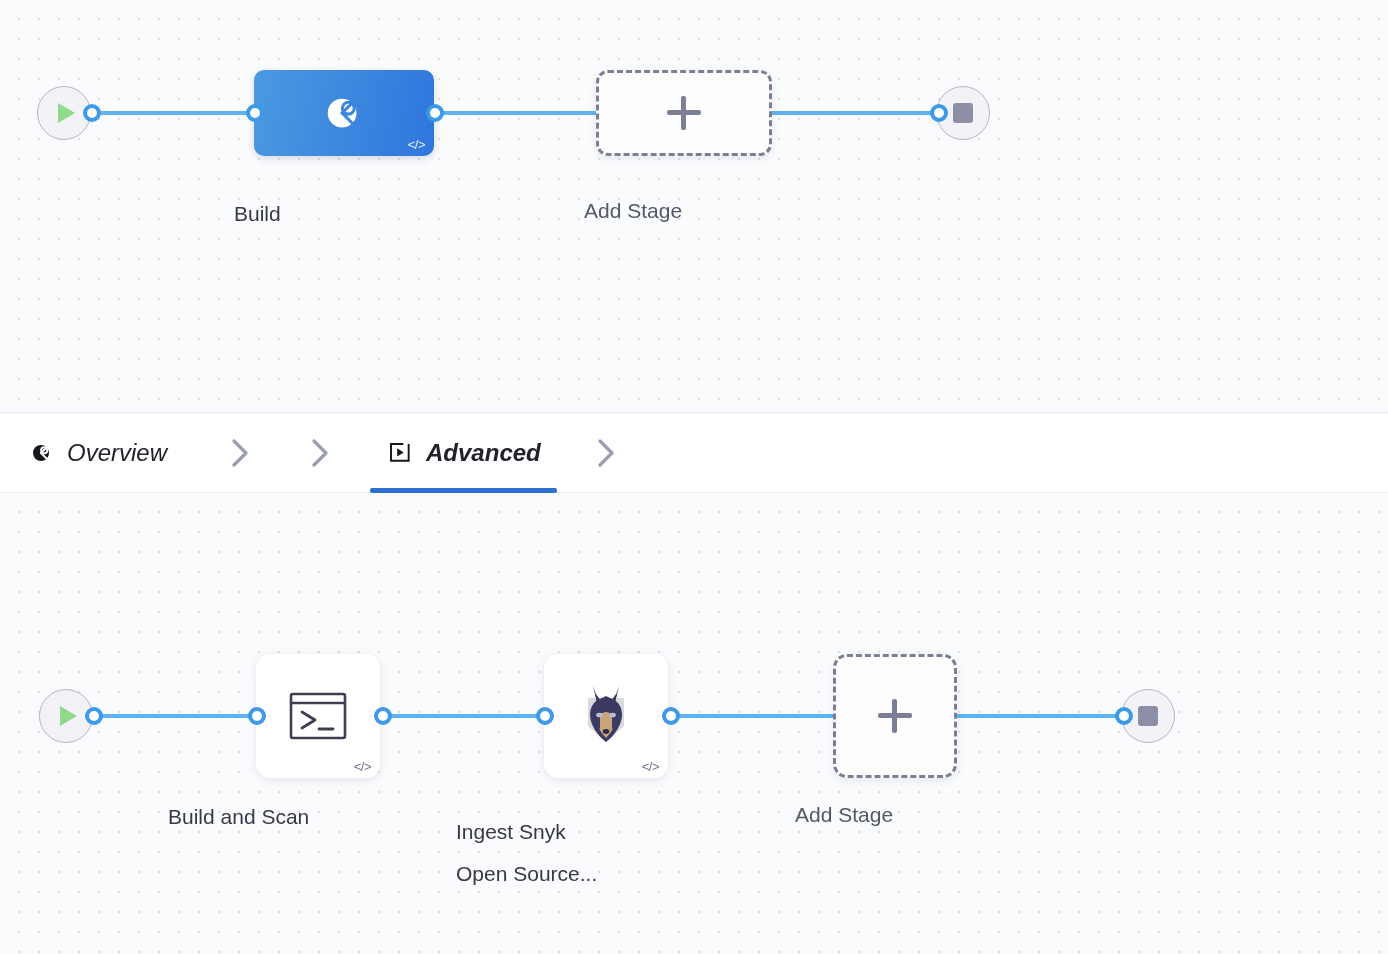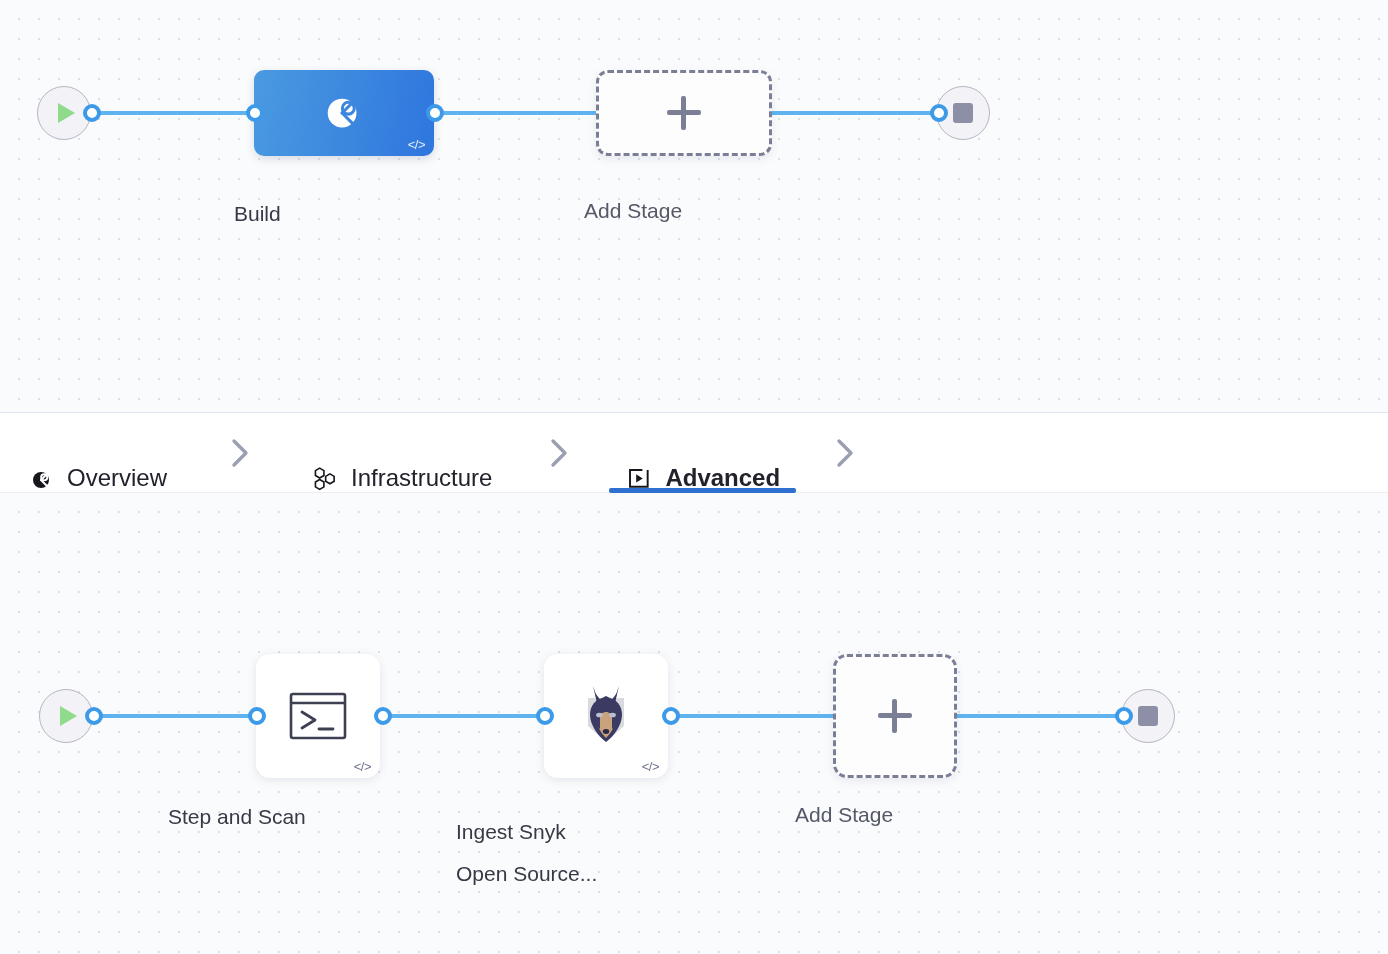--- a/index.html
+++ b/index.html
@@ -155,25 +155,26 @@
     background: #ffffff;
     border-top: 1px solid #e1e3ec;
     border-bottom: 1px solid #eceef4;
     box-sizing: border-box;
     display: flex;
     align-items: center;
     z-index: 20;
   }
   .tab {
     display: flex;
-    align-items: flex-end;
+    align-items: center;
     gap: 13px;
     height: 100%;
     position: relative;
     box-sizing: border-box;
+    font-style: italic;
   }
   .tab-label {
     font-size: 24px;
     color: #22222c;
     white-space: nowrap;
   }
   .tab-active .tab-label { font-weight: bold; }
   .tab-active::after {
     content: "";
     position: absolute;
@@ -242,30 +243,20 @@
     </span>
     <span class="tab-label">Overview</span>
   </div>
 
   <div class="chev" style="margin-left:60px;">
     <svg width="26" height="34" viewBox="0 0 26 34">
         <path d="M7 5 L19 17 L7 29" fill="none" stroke="#9b9fb2" stroke-width="3.4" stroke-linecap="round" stroke-linejoin="round"></path>
       </svg>
   </div>
 
-  <div class="tab" style="margin-left:58px;">
-    <span class="tab-icon">
-      <svg width="27" height="27" viewBox="0 0 28 28">
-        <path d="M9 3.2 L13.4 5.8 L13.4 10.9 L9 13.5 L4.6 10.9 L4.6 5.8 Z" fill="none" stroke="#16161d" stroke-width="1.7"></path>
-        <path d="M9 15 L13.4 17.6 L13.4 22.7 L9 25.3 L4.6 22.7 L4.6 17.6 Z" fill="none" stroke="#16161d" stroke-width="1.7"></path>
-        <path d="M19.6 9.2 L24 11.8 L24 16.9 L19.6 19.5 L15.2 16.9 L15.2 11.8 Z" fill="none" stroke="#16161d" stroke-width="1.7"></path>
-      </svg>
-    </span>
-    <span class="tab-label">Infrastructure</span>
-  </div>
 
   <div class="chev" style="margin-left:54px;">
     <svg width="26" height="34" viewBox="0 0 26 34">
         <path d="M7 5 L19 17 L7 29" fill="none" stroke="#9b9fb2" stroke-width="3.4" stroke-linecap="round" stroke-linejoin="round"></path>
       </svg>
   </div>
 
   <div class="tab tab-active" style="margin-left:37px; padding:0 16px;">
     <span class="tab-icon">
       <svg width="27" height="27" viewBox="0 0 28 28">
@@ -328,17 +319,17 @@
 
   <div class="node node-add node-add-step" style="left:833px; top:161px;">
     <div class="plus"></div>
   </div>
 
   <div class="endcap" style="left:1121px; top:196px;">
     <div class="stop-sq"></div>
   </div>
   <div class="dot" style="left:1115px; top:214px;"></div>
 
-  <div class="caption" style="left:168px; top:303px; width:300px;">Step and Scan</div>
+  <div class="caption" style="left:168px; top:303px; width:300px;">Build and Scan</div>
   <div class="caption" style="left:456px; top:318px; width:300px;">Ingest Snyk
 Open Source...</div>
   <div class="caption caption-muted" style="left:795px; top:301px; width:200px;">Add Stage</div>
 </div>
 
 </body></html>

